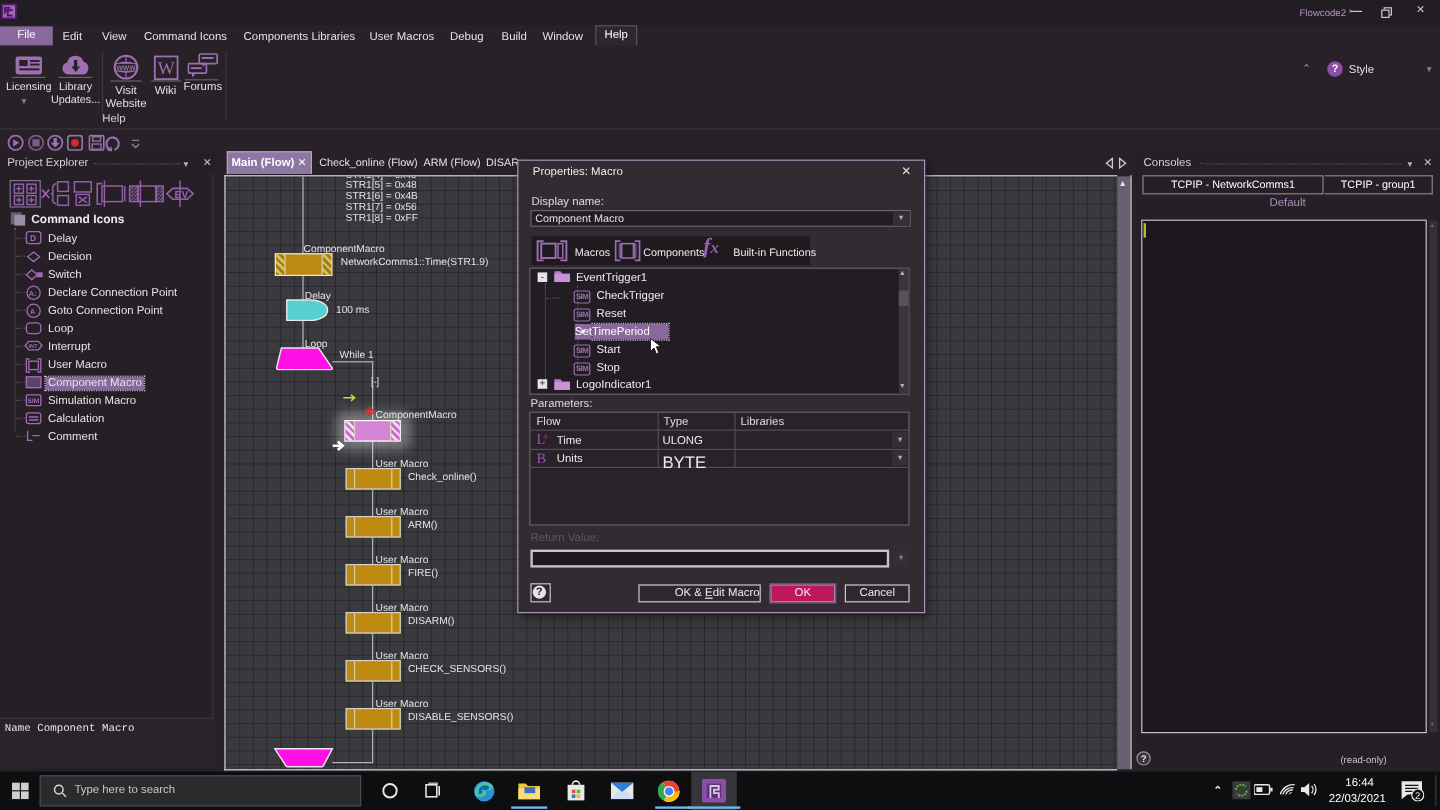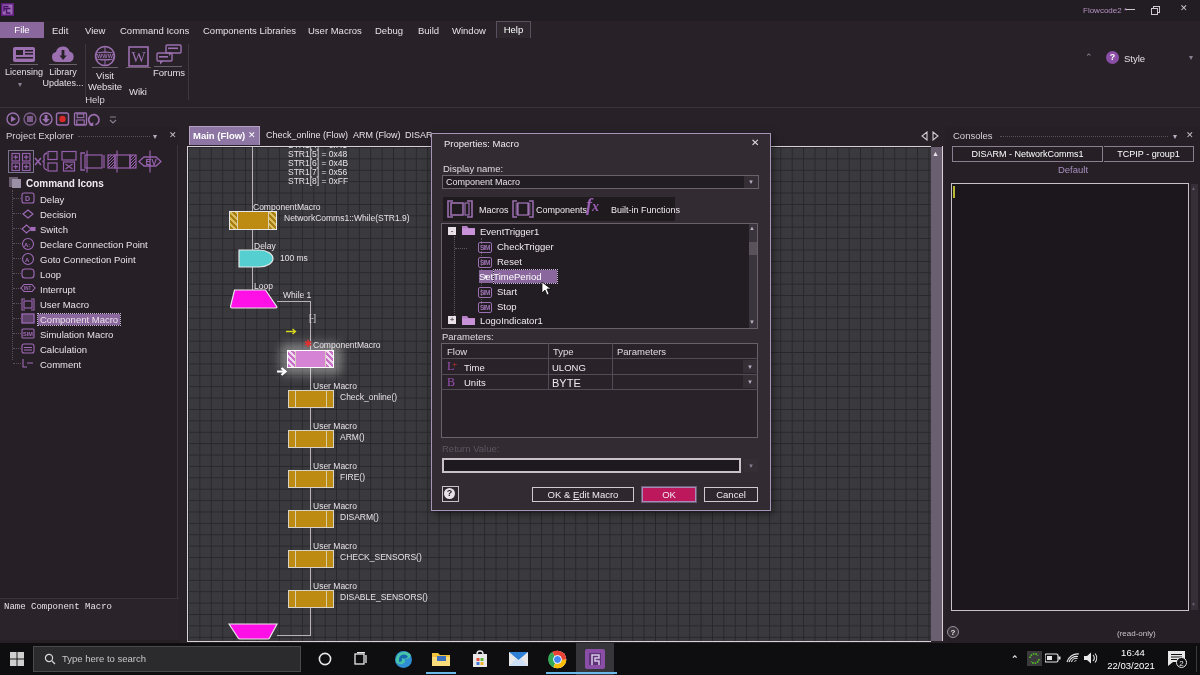--- a/index.html
+++ b/index.html
@@ -78,21 +78,21 @@
     <text x="11" y="13.2" font-size="5.6" font-weight="bold" fill="#9b6fb0" text-anchor="middle" font-family="Liberation Sans">WWW</text>
   </svg>
 <div class="a" style="left:92px;top:67px;width:26px;height:1px;background:#6a5f6a"></div>
 <div class="a" style="left:82px;top:70px;width:46px;text-align:center;font-size:9.5px;line-height:11px">Visit<br>Website</div>
 
 <svg class="a" style="left:128px;top:46px" width="21" height="21" viewBox="0 0 21 21">
     <rect x="1" y="1" width="19" height="19" fill="none" stroke="#9b6fb0" stroke-width="1.6"></rect>
     <text x="10.5" y="16" font-size="15" fill="#9b6fb0" text-anchor="middle" font-family="Liberation Serif">W</text>
   </svg>
 <div class="a" style="left:126px;top:67px;width:25px;height:1px;background:#6a5f6a"></div>
-<div class="a" style="left:113px;top:86px;width:50px;text-align:center;font-size:9.5px">Wiki</div>
+<div class="a" style="left:113px;top:70px;width:50px;text-align:center;font-size:9.5px">Wiki</div>
 
 <svg class="a" style="left:156px;top:44px" width="26" height="22" viewBox="0 0 26 22">
     <rect x="10" y="1" width="15" height="8" rx="1" fill="none" stroke="#9b6fb0" stroke-width="1.4"></rect>
     <path d="M13 9 v3 l3-3" fill="#9b6fb0"></path>
     <rect x="12" y="3.5" width="10" height="1.6" fill="#9b6fb0"></rect>
     <rect x="1" y="9" width="15" height="8" rx="1" fill="none" stroke="#9b6fb0" stroke-width="1.4"></rect>
     <path d="M4 17 v3.5 l3.5-3.5" fill="#9b6fb0"></path>
     <rect x="3" y="12" width="9" height="1.6" fill="#9b6fb0"></rect>
   </svg>
 <div class="a" style="left:143px;top:67px;width:52px;text-align:center;font-size:9.5px">Forums</div>
@@ -230,21 +230,21 @@
 <div class="a" style="left:277px;top:301px;width:34px;height:1px;background:#b8b2b8"></div>
 <div class="a" style="left:310px;top:301px;width:1px;height:334px;background:#b8b2b8"></div>
 <div class="a" style="left:277px;top:635px;width:34px;height:1px;background:#b8b2b8"></div>
 
 <div class="a" style="left:188px;top:147px;width:742px;height:50px;overflow:hidden">
 <div class="a" style="left:100px;top:-6px;font-size:8.5px;line-height:9px;color:#e8e2e8">STR1[4] = 0x45<br>STR1[5] = 0x48<br>STR1[6] = 0x4B<br>STR1[7] = 0x56<br>STR1[8] = 0xFF</div>
 </div>
 
 <div class="a" style="left:253px;top:202px;font-size:8.5px;color:#e8e2e8">ComponentMacro</div>
 <div class="a cmbox" style="left:229px;top:211px"></div>
-<div class="a" style="left:284px;top:213px;font-size:8.5px;color:#e8e2e8">NetworkComms1::While(STR1.9)</div>
+<div class="a" style="left:284px;top:213px;font-size:8.5px;color:#e8e2e8">NetworkComms1::Time(STR1.9)</div>
 
 <div class="a" style="left:254px;top:241px;font-size:8.5px;color:#e8e2e8">Delay</div>
 <svg class="a" style="left:238px;top:249px" width="36" height="19" viewBox="0 0 36 19">
     <path d="M1 1 h20 a14 8.5 0 0 1 0 17 h-20 z" fill="#55cfcf" stroke="#e8e8e8" stroke-width="1.2"></path>
   </svg>
 <div class="a" style="left:280px;top:253px;font-size:8.5px;color:#e8e2e8">100 ms</div>
 
 <div class="a" style="left:254px;top:281px;font-size:8.5px;color:#e8e2e8">Loop</div>
 <svg class="a" style="left:228px;top:289px" width="50" height="20" viewBox="0 0 50 20">
     <path d="M6.5 1 h31 l11.5 17 a1.5 1.5 0 0 1 -1.5 1 h-43.5 a1.5 1.5 0 0 1 -1.5-1.5 z" fill="#ff10e6" stroke="#e8e8e8" stroke-width="1.2"></path>
@@ -286,21 +286,21 @@
 
 <svg class="a" style="left:228px;top:623px" width="50" height="17" viewBox="0 0 50 17">
     <path d="M1 1 h48 l-7.5 14 a2 2 0 0 1 -1.5 1 h-28 a2 2 0 0 1 -1.8-1 z" fill="#ff10e6" stroke="#e8e8e8" stroke-width="1.2"></path>
   </svg>
 
 <div class="a" style="left:946px;top:127px;width:254px;height:516px;background:#262026"></div>
 <div class="a" style="left:953px;top:130px;font-size:9.5px;color:#d8d2d8">Consoles</div>
 <div class="a" style="left:1000px;top:136px;width:168px;height:1px;border-top:1px dotted #5a4f5a"></div>
 <div class="a" style="left:1173px;top:132px;color:#b8aec0;font-size:8px">▾</div>
 <div class="a" style="left:1186px;top:130px;color:#c8c0c8;font-size:9px">✕</div>
-<div class="a" style="left:952px;top:146px;width:151px;height:16px;border:1px solid #8a7f90;color:#fff;font-size:9px;text-align:center;line-height:15px">DISARM - NetworkComms1</div>
+<div class="a" style="left:952px;top:146px;width:151px;height:16px;border:1px solid #8a7f90;color:#fff;font-size:9px;text-align:center;line-height:15px">TCPIP - NetworkComms1</div>
 <div class="a" style="left:1104px;top:146px;width:90px;height:16px;border:1px solid #8a7f90;border-left:none;color:#fff;font-size:9px;text-align:center;line-height:15px">TCPIP - group1</div>
 <div class="a" style="left:946px;top:164px;width:254px;text-align:center;font-size:9.5px;color:#a98fc0">Default</div>
 <div class="a" style="left:951px;top:183px;width:238px;height:428px;background:#1c171c;border:1px solid #c8c2c8"></div>
 <div class="a" style="left:1191px;top:184px;width:7px;height:426px;background:#352f37"></div>
 <div class="a" style="left:1191px;top:185px;color:#6a6070;font-size:5px">▲</div>
 <div class="a" style="left:1191px;top:601px;color:#6a6070;font-size:5px">▼</div>
 <div class="a" style="left:953px;top:186px;width:2px;height:12px;background:#b8b832"></div>
 <div class="a" style="left:947px;top:626px;width:12px;height:12px;border-radius:7px;background:#3a333a;border:1px solid #9a8fa0;color:#e8e2e8;font-size:8px;font-weight:bold;text-align:center;line-height:11px">?</div>
 <div class="a" style="left:1117px;top:629px;font-size:8px;color:#c8c2c8">(read-only)</div>
 
@@ -365,39 +365,39 @@
   </svg>
 <div class="a" style="left:480px;top:315px;font-size:9.5px;color:#f0eaf0">LogoIndicator1</div>
 
 <div class="a" style="left:442px;top:331px;font-size:9.5px;color:#e0dae0">Parameters:</div>
 <div class="a" style="left:441px;top:343px;width:317px;height:95px;background:#292329;border:1px solid #6a626a"></div>
 <div class="a" style="left:441px;top:358px;width:317px;height:1px;background:#544c54"></div>
 <div class="a" style="left:548px;top:343px;width:1px;height:46px;background:#544c54"></div>
 <div class="a" style="left:612px;top:343px;width:1px;height:46px;background:#544c54"></div>
 <div class="a" style="left:447px;top:346px;font-size:9.5px;color:#e0dae0">Flow</div>
 <div class="a" style="left:553px;top:346px;font-size:9.5px;color:#e0dae0">Type</div>
-<div class="a" style="left:617px;top:346px;font-size:9.5px;color:#e0dae0">Parameters</div>
+<div class="a" style="left:617px;top:346px;font-size:9.5px;color:#e0dae0">Libraries</div>
 <div class="a" style="left:441px;top:374px;width:317px;height:1px;background:#544c54"></div>
 <div class="a" style="left:441px;top:389px;width:317px;height:1px;background:#544c54"></div>
 <div class="a" style="left:447px;top:359px;font-size:12px;color:#9b4fb5;font-family:'Liberation Serif',serif">L<span style="color:#e03030;font-size:9px;vertical-align:3px;margin-left:-2px">+</span></div>
 <div class="a" style="left:464px;top:362px;font-size:9.5px;color:#f0eaf0">Time</div>
 <div class="a" style="left:552px;top:362px;font-size:9.5px;color:#f0eaf0">ULONG</div>
 <div class="a" style="left:743px;top:360px;width:14px;height:13px;background:#352e35;color:#b8aec0;font-size:7px;text-align:center;line-height:13px">▾</div>
 <div class="a" style="left:447px;top:375px;font-size:12px;color:#9b4fb5;font-family:'Liberation Serif',serif">B</div>
 <div class="a" style="left:464px;top:377px;font-size:9.5px;color:#f0eaf0">Units</div>
-<div class="a" style="left:552px;top:377px;font-size:11px;color:#f0eaf0">BYTE</div>
+<div class="a" style="left:552px;top:377px;font-size:14px;color:#f0eaf0">BYTE</div>
 <div class="a" style="left:743px;top:375px;width:14px;height:13px;background:#352e35;color:#b8aec0;font-size:7px;text-align:center;line-height:13px">▾</div>
 
 <div class="a" style="left:442px;top:443px;font-size:9.5px;color:#5f5560">Return Value:</div>
 <div class="a" style="left:442px;top:458px;width:299px;height:15px;background:#1e191e;border:2px solid #c8c2c8"></div>
 <div class="a" style="left:744px;top:459px;width:14px;height:13px;background:#352e35;color:#8a7f90;font-size:7px;text-align:center;line-height:13px">▾</div>
 
 <div class="a" style="left:442px;top:486px;width:17px;height:16px;background:#2e282e;border:1px solid #c8c2c8"></div>
 <div class="a" style="left:444px;top:488px;width:11px;height:11px;border-radius:6px;background:#e8e2e8;color:#221d22;font-size:9px;font-weight:bold;text-align:center;line-height:11px">?</div>
-<div class="a" style="left:532px;top:487px;width:102px;height:15px;background:#2e282e;border:1px solid #d0cad0;color:#f0eaf0;font-size:9.5px;text-align:center;line-height:13px">OK &amp; <span style="text-decoration:underline">E</span>dit Macro</div>
+<div class="a" style="left:532px;top:487px;width:102px;height:15px;background:#2e282e;border:1px solid #d0cad0;color:#f0eaf0;font-size:9.5px;text-align:right;line-height:13px">OK &amp; <span style="text-decoration:underline">E</span>dit Macro</div>
 <div class="a" style="left:642px;top:487px;width:54px;height:15px;background:#be185d;border:1px solid #a88abd;outline:1px solid #6a5f72;color:#f0eaf0;font-size:9.5px;text-align:center;line-height:13px">OK</div>
 <div class="a" style="left:704px;top:487px;width:54px;height:15px;background:#2e282e;border:1px solid #d0cad0;color:#f0eaf0;font-size:9.5px;text-align:center;line-height:13px">Cancel</div>
 
 <div class="a" style="left:0;top:643px;width:1200px;height:32px;background:#0e0e10"></div>
 
 <svg class="a" style="left:10px;top:652px" width="14" height="14" viewBox="0 0 15 15">
     <g fill="#cfcfcf">
       <rect x="0" y="0" width="7" height="7"></rect>
       <rect x="8" y="0" width="7" height="7"></rect>
       <rect x="0" y="8" width="7" height="7"></rect>

